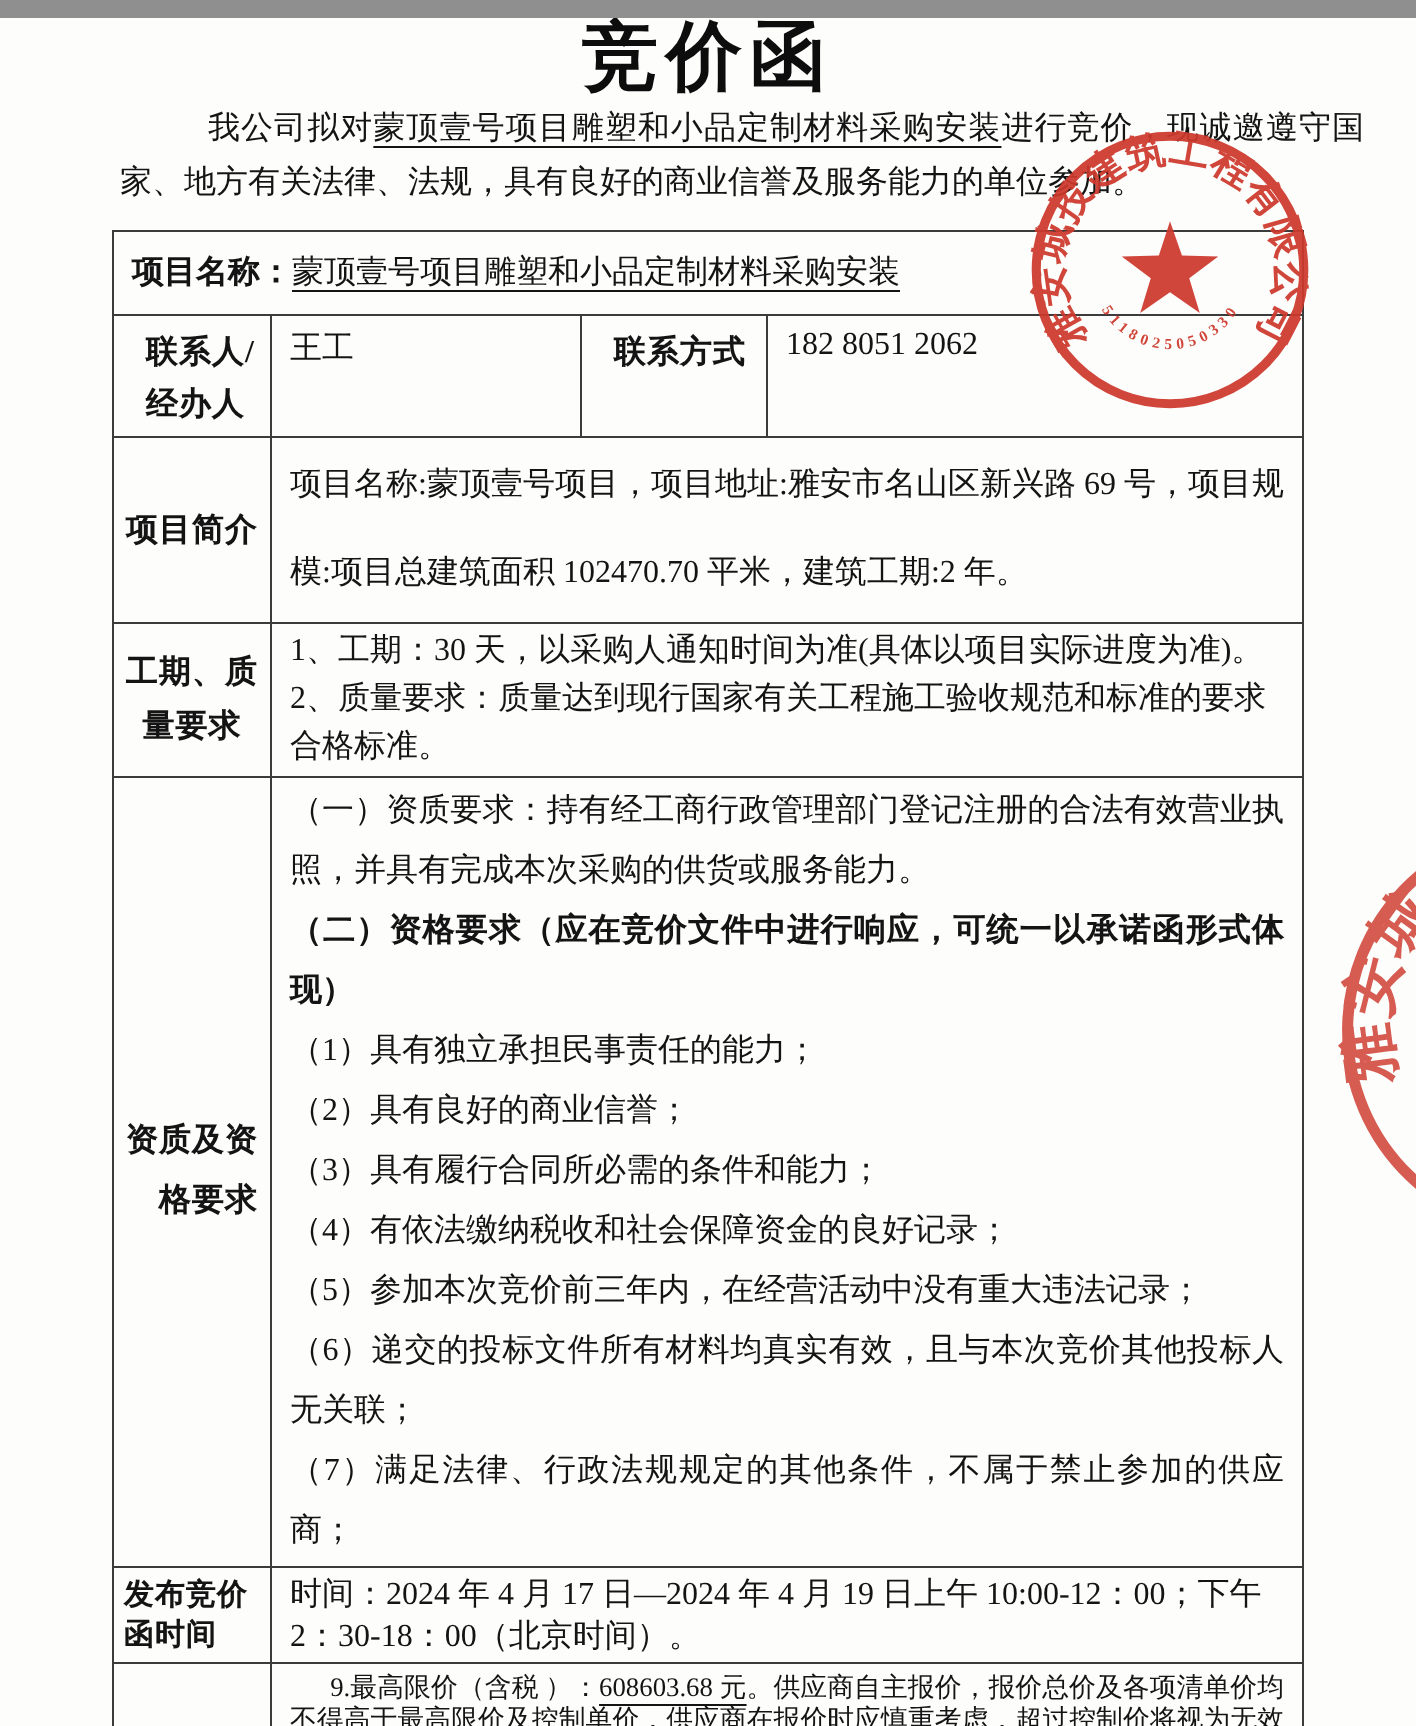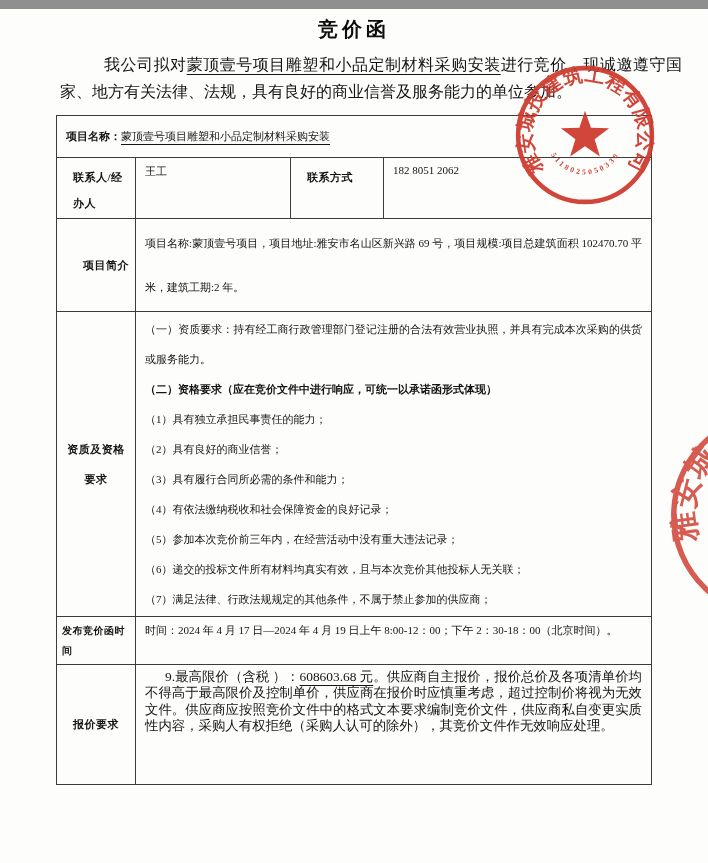--- a/index.html
+++ b/index.html
@@ -4,56 +4,56 @@
 <style>
   html,body{margin:0;padding:0;background:#ffffff;}
   body{width:708px;height:863px;overflow:hidden;}
   .page{
     position:relative;width:708px;height:863px;background:#fdfdfc;
     font-family:"Liberation Serif","DejaVu Serif",serif;color:#141414;
     overflow:hidden;
   }
   .scan-bar{position:absolute;top:0;left:0;width:708px;height:9px;background:#8f8f8f;}
   .doc-title{
-    margin:14px 0 0 0;text-align:center;font-size:20px;font-weight:700;
+    margin:14px 0 0 0;text-align:center;font-size:38px;font-weight:700;
     letter-spacing:4px;line-height:30px;color:#0d0d0d;
   }
   .intro{
     margin:7px 26px 0 60px;font-size:16px;line-height:27px;
     text-indent:2.75em;text-align:justify;
   }
   .u{text-decoration:underline;text-underline-offset:4px;text-decoration-thickness:1px;}
   table.bid{
     margin:10px 0 0 56px;border-collapse:collapse;table-layout:fixed;
     width:595px;background:transparent;
   }
   td{
-    border:1px solid #3c3c3c;font-size:11px;vertical-align:middle;
+    border:1px solid #3c3c3c;font-size:16px;vertical-align:middle;
     padding:2px 9px;word-break:break-all;
   }
   td.lbl{font-weight:700;text-align:center;padding:2px 6px;letter-spacing:0.5px;}
   td.lbl.left{text-align:left;padding-left:16px;}
   .lbl-inline{font-weight:700;}
   tr.r1 td{height:37px;}
   tr.r2 td{height:33px;}
   tr.r3 td{height:52px;vertical-align:top;padding-top:6px;}
   tr.r3 td.lbl{line-height:26px;}
   tr.r4 td{height:64px;text-align:right;}
   tr.r4 td.content{line-height:44px;text-align:justify;}
   tr.r5 td{height:54px;}
   tr.r5 td.lbl{line-height:27px;}
   tr.r5 td.content{vertical-align:top;padding-top:7px;}
   tr.r6 td{height:56px;}
   tr.r6 td.lbl{line-height:27px;}
   tr.r6 td.content{line-height:24px;}
   tr.r7 td{height:297px;}
-  tr.r7 td.lbl{line-height:30px;}
+  tr.r7 td.lbl{line-height:30px;text-align:right;}
   tr.r7 td.content{line-height:30px;vertical-align:middle;text-align:justify;}
   tr.r8 td{height:42px;}
-  tr.r8 td.lbl{line-height:20px;font-size:10px;padding-left:5px;padding-right:2px;}
+  tr.r8 td.lbl{line-height:20px;font-size:15px;padding-left:5px;padding-right:2px;}
   tr.r8 td.content{line-height:21px;vertical-align:top;padding-top:3px;}
   tr.r9 td{height:113px;}
   tr.r9 td.content{
     font-size:13.4px;line-height:16.3px;vertical-align:top;padding-top:4px;
     text-align:justify;
   }
   .qp{margin:0;text-indent:1.5em;}
   .bold-line{font-weight:700;}
   .stamp{position:absolute;pointer-events:none;}
   .stamp-1{left:509px;top:59px;opacity:0.93;}
@@ -84,37 +84,44 @@
     <tr class="r3">
       <td class="lbl left">联系人/经办人</td>
       <td class="content">王工</td>
       <td class="lbl left">联系方式</td>
       <td class="content">182 8051 2062</td>
     </tr>
     <tr class="r4">
       <td class="lbl">项目简介</td>
       <td class="content" colspan="3">项目名称:蒙顶壹号项目，项目地址:雅安市名山区新兴路 69 号，项目规模:项目总建筑面积 102470.70 平米，建筑工期:2 年。</td>
     </tr>
+    <tr class="r6">
+      <td class="lbl">工期、质量要求</td>
+      <td class="content" colspan="3">
+        <div>1、工期：30 天，以采购人通知时间为准(具体以项目实际进度为准)。</div>
+        <div>2、质量要求：质量达到现行国家有关工程施工验收规范和标准的要求合格标准。</div>
+      </td>
+    </tr>
     <tr class="r7">
       <td class="lbl">资质及资格要求</td>
       <td class="content" colspan="3">
         <div>（一）资质要求：持有经工商行政管理部门登记注册的合法有效营业执照，并具有完成本次采购的供货或服务能力。</div>
         <div class="bold-line">（二）资格要求（应在竞价文件中进行响应，可统一以承诺函形式体现）</div>
         <div>（1）具有独立承担民事责任的能力；</div>
         <div>（2）具有良好的商业信誉；</div>
         <div>（3）具有履行合同所必需的条件和能力；</div>
         <div>（4）有依法缴纳税收和社会保障资金的良好记录；</div>
         <div>（5）参加本次竞价前三年内，在经营活动中没有重大违法记录；</div>
         <div>（6）递交的投标文件所有材料均真实有效，且与本次竞价其他投标人无关联；</div>
         <div>（7）满足法律、行政法规规定的其他条件，不属于禁止参加的供应商；</div>
       </td>
     </tr>
     <tr class="r8">
       <td class="lbl left">发布竞价函时间</td>
-      <td class="content" colspan="3">时间：2024 年 4 月 17 日—2024 年 4 月 19 日上午 8:00-12：00；下午 2：30-18：00（北京时间）。</td>
+      <td class="content" colspan="3">时间：2024 年 4 月 17 日—2024 年 4 月 19 日上午 10:00-12：00；下午 2：30-18：00（北京时间）。</td>
     </tr>
     <tr class="r9">
       <td class="lbl">报价要求</td>
       <td class="content" colspan="3">
         <p class="qp"><span>9.最高限价（含税 ）：</span><span class="u">608603.68 元</span><span>。供应商自主报价，报价总价及各项清单价均不得高于最高限价及控制单价，供应商在报价时应慎重考虑，超过控制价将视为无效文件。供应商应按照竞价文件中的格式文本要求编制竞价文件，供应商私自变更实质性内容，采购人有权拒绝（采购人认可的除外），其竞价文件作无效响应处理。</span></p>
 
       </td>
     </tr>
   </tbody>
     </table>

